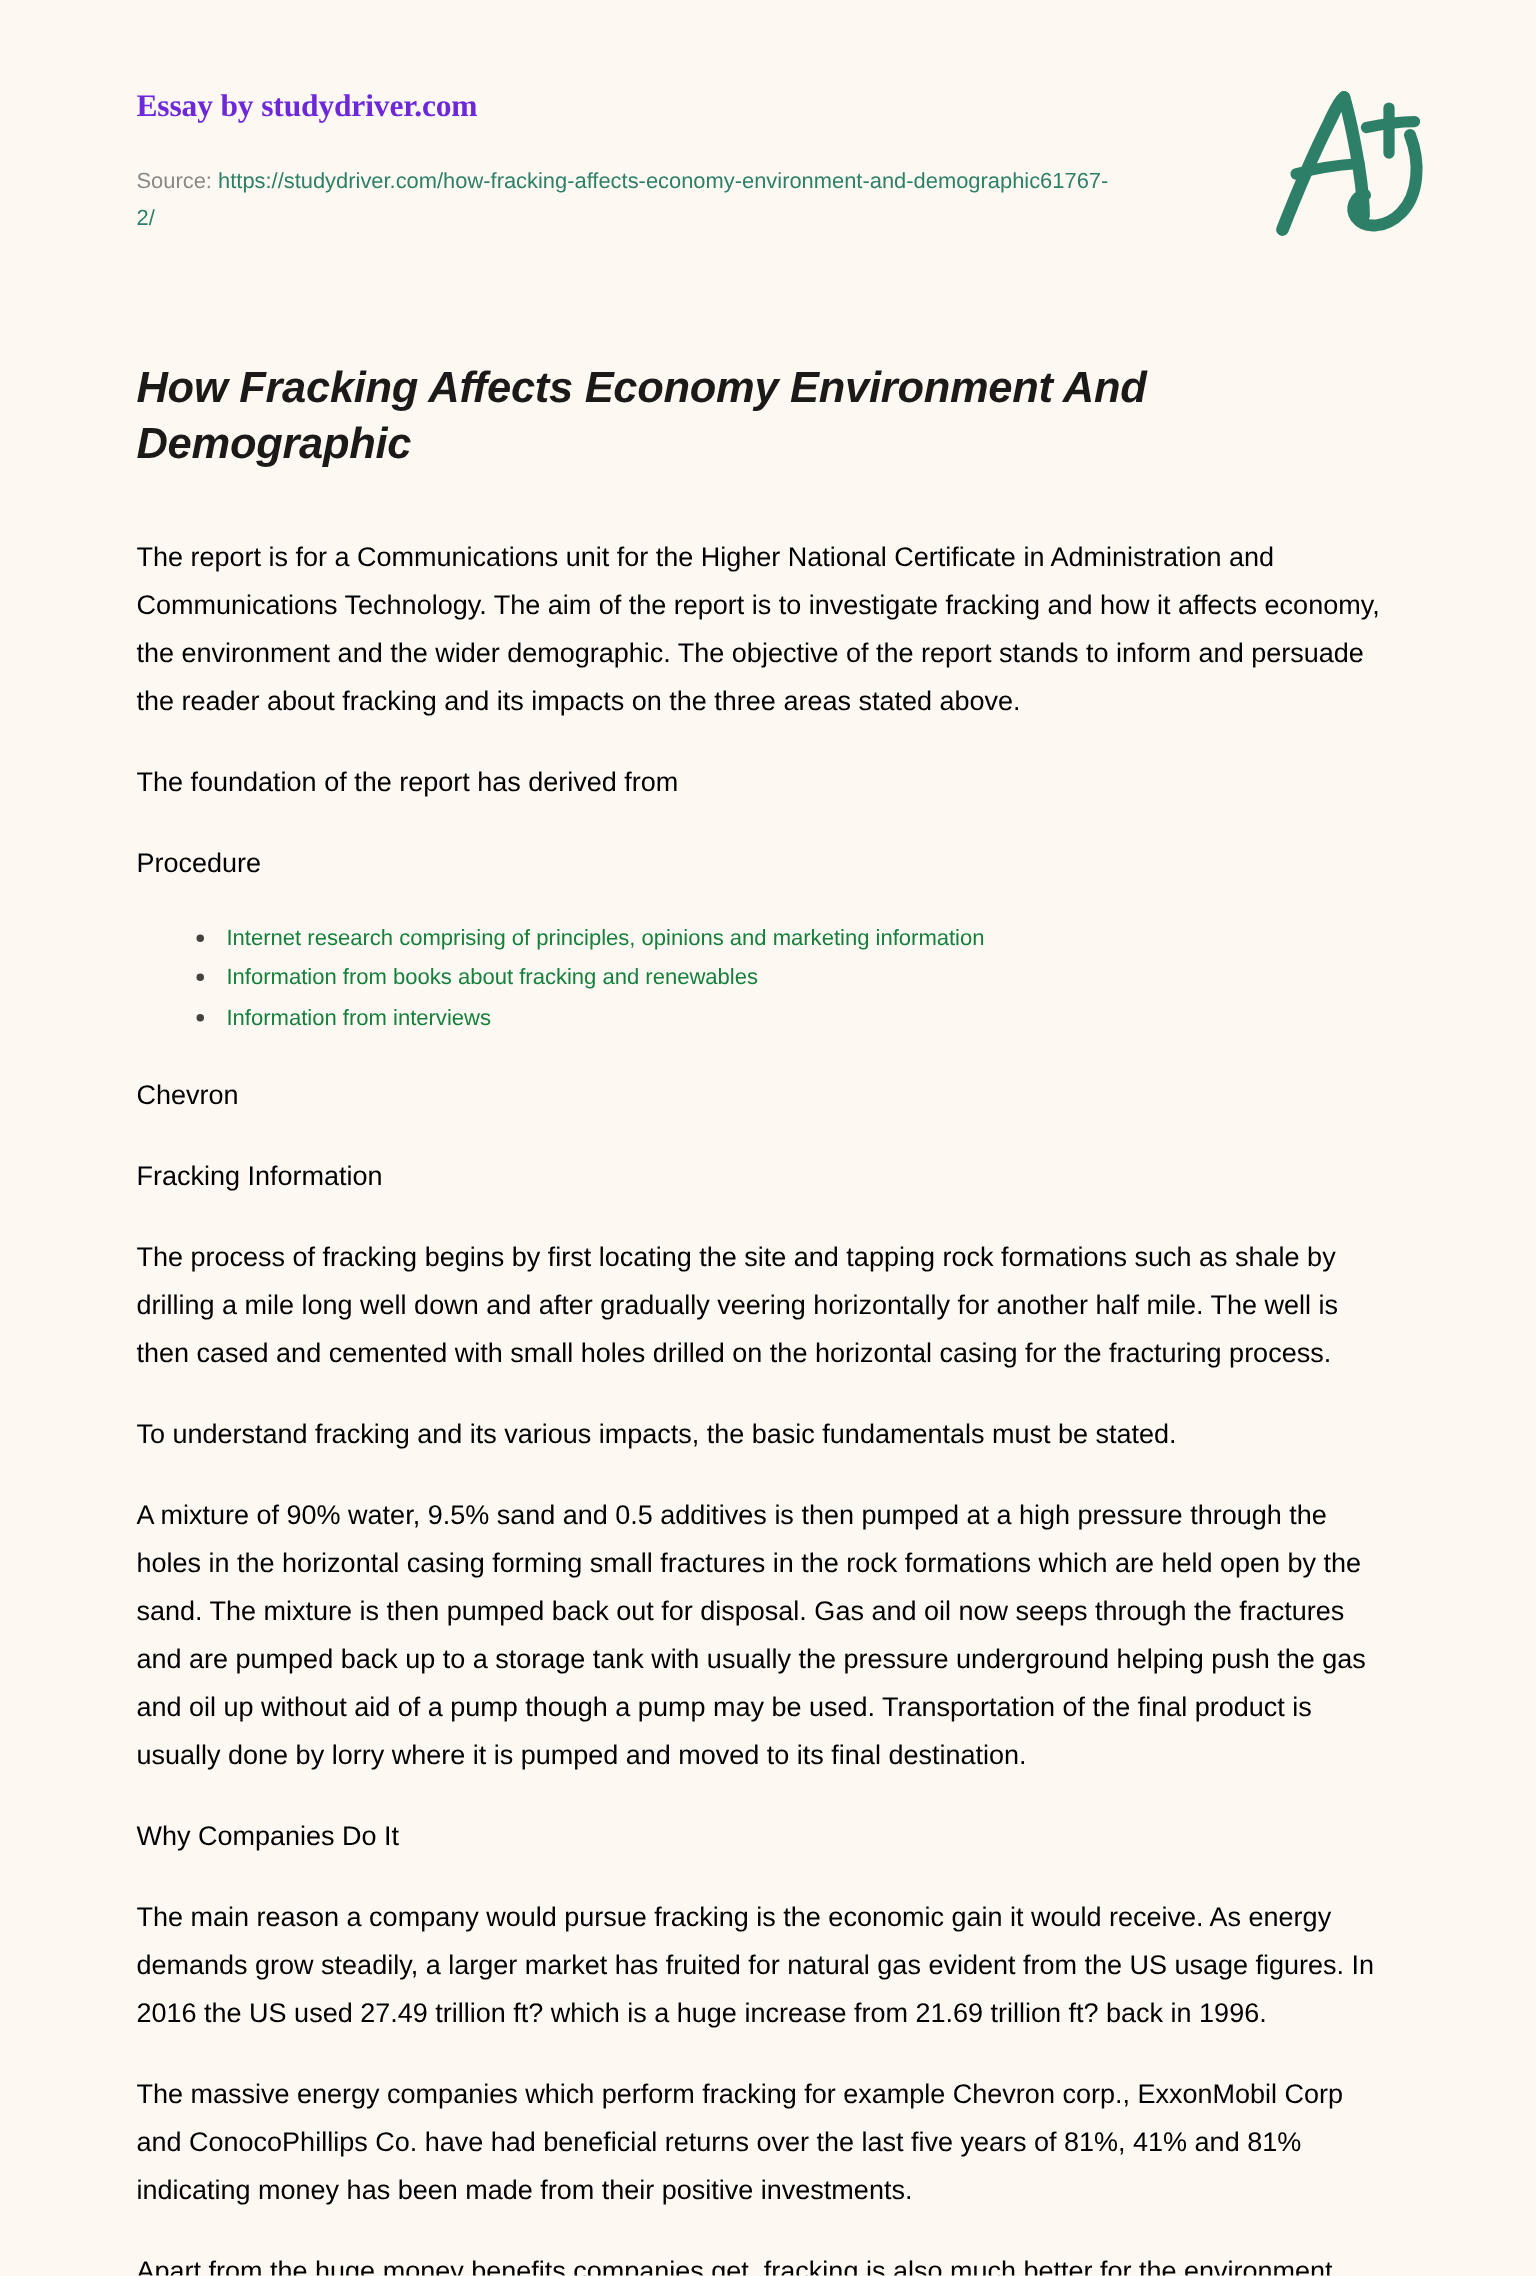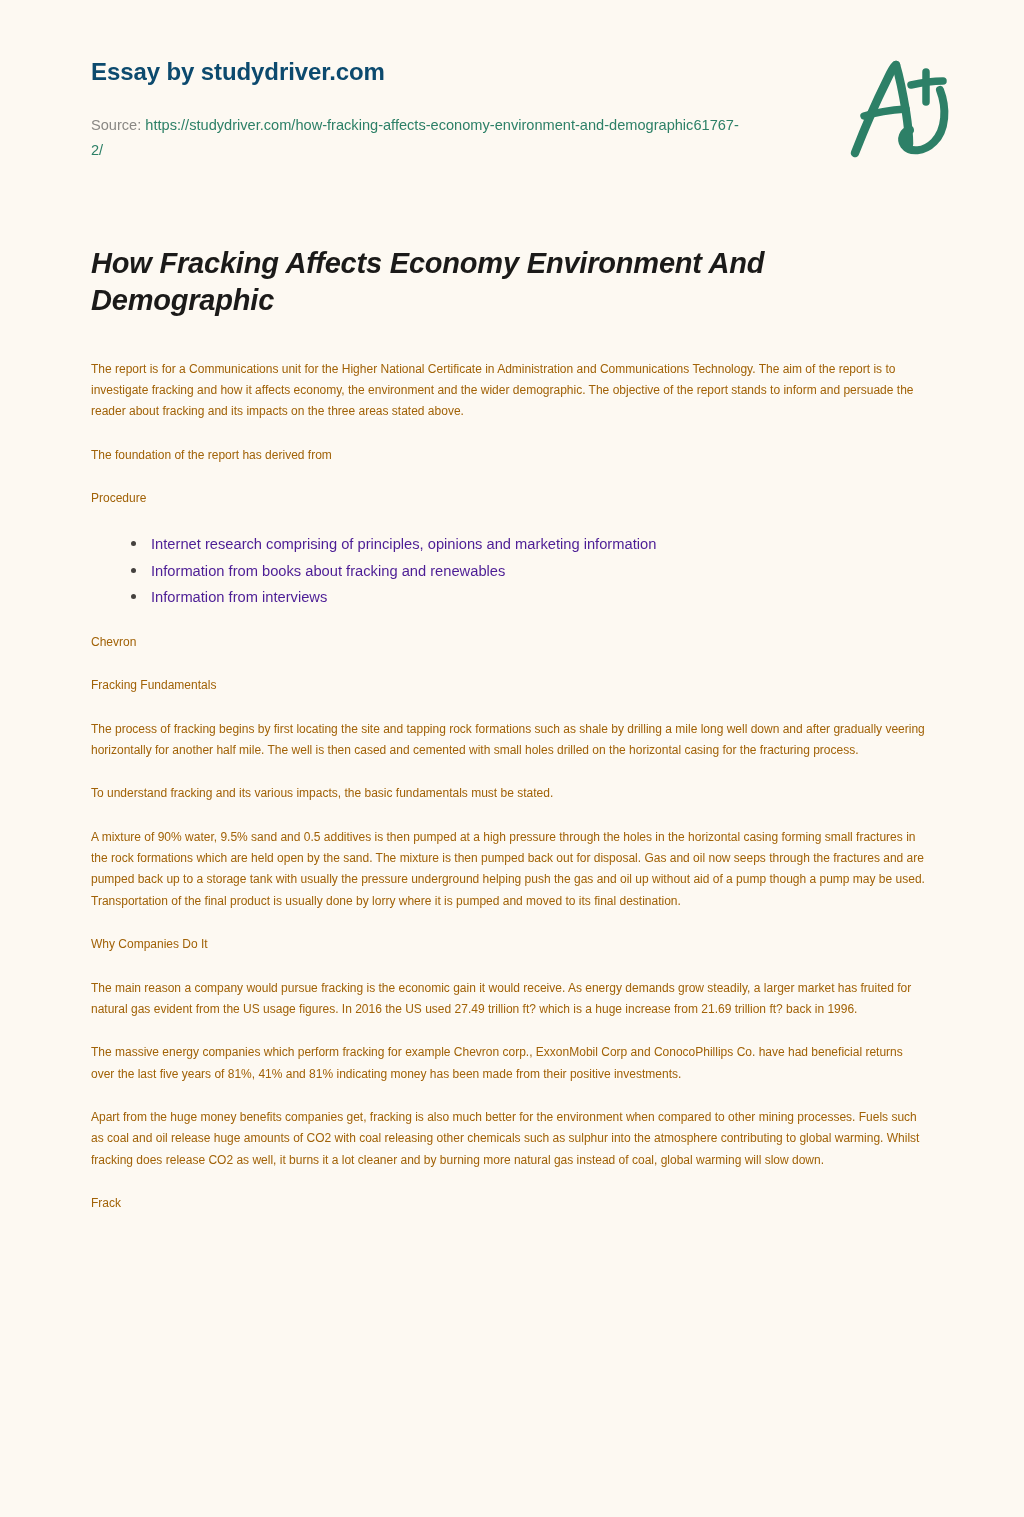--- a/index.html
+++ b/index.html
@@ -24,26 +24,27 @@
   }
 
   
   .header {
     position: relative;
     padding: 58px 64px 0 91px;
     box-sizing: border-box;
   }
 
   .brand-line {
-    font-size: 24px;
+    font-size: 21px;
     font-weight: bold;
-    color: #0c4a6e;
+    color: #6d28d9;
     letter-spacing: -0.1px;
     line-height: 1.2;
     margin: 0 0 26px 0;
+    font-family: Liberation Serif, serif;
   }
 
   .source-line {
     font-size: 14.6px;
     line-height: 1.72;
     margin: 0;
     max-width: 660px;
     word-break: break-word;
   }
   .source-label {
@@ -78,38 +79,38 @@
     margin: 82px 0 0 0;
     max-width: 770px;
     font-style: italic;
   }
 
   .body-copy {
     margin-top: 40px;
   }
 
   .para {
-    font-size: 12px;
+    font-size: 18px;
     line-height: 1.78;
-    color: #a16207;
+    color: #000000;
     margin: 0 16px 22px 0;
     max-width: 848px;
   }
 
   ul.bullets {
     margin: 0 0 22px 0;
     padding: 0 0 0 38px;
     list-style: none;
     max-width: 848px;
   }
   ul.bullets li {
     position: relative;
     font-size: 14.7px;
     line-height: 1.78;
-    color: #4c1d95;
+    color: #15803d;
     padding-left: 22px;
     margin: 0;
   }
   ul.bullets li::before {
     content: "";
     position: absolute;
     left: 2px;
     top: 10px;
     width: 5px;
     height: 5px;
@@ -156,21 +157,21 @@
     <div class="body-copy" id="blocks">
         <p class="para">The report is for a Communications unit for the Higher National Certificate in Administration and Communications Technology. The aim of the report is to investigate fracking and how it affects economy, the environment and the wider demographic. The objective of the report stands to inform and persuade the reader about fracking and its impacts on the three areas stated above.</p>
         <p class="para">The foundation of the report has derived from</p>
         <p class="para">Procedure</p>
         <ul class="bullets">
           <li>Internet research comprising of principles, opinions and marketing information</li>
           <li>Information from books about fracking and renewables</li>
           <li>Information from interviews</li>
         </ul>
         <p class="para">Chevron</p>
-        <p class="para">Fracking Fundamentals</p>
+        <p class="para">Fracking Information</p>
         <p class="para">The process of fracking begins by first locating the site and tapping rock formations such as shale by drilling a mile long well down and after gradually veering horizontally for another half mile. The well is then cased and cemented with small holes drilled on the horizontal casing for the fracturing process.</p>
         <p class="para">To understand fracking and its various impacts, the basic fundamentals must be stated.</p>
         <p class="para">A mixture of 90% water, 9.5% sand and 0.5 additives is then pumped at a high pressure through the holes in the horizontal casing forming small fractures in the rock formations which are held open by the sand. The mixture is then pumped back out for disposal. Gas and oil now seeps through the fractures and are pumped back up to a storage tank with usually the pressure underground helping push the gas and oil up without aid of a pump though a pump may be used. Transportation of the final product is usually done by lorry where it is pumped and moved to its final destination.</p>
         <p class="para">Why Companies Do It</p>
         <p class="para">The main reason a company would pursue fracking is the economic gain it would receive. As energy demands grow steadily, a larger market has fruited for natural gas evident from the US usage figures. In 2016 the US used 27.49 trillion ft? which is a huge increase from 21.69 trillion ft? back in 1996.</p>
         <p class="para">The massive energy companies which perform fracking for example Chevron corp., ExxonMobil Corp and ConocoPhillips Co. have had beneficial returns over the last  five years of 81%, 41% and 81% indicating money has been made from their positive investments.</p>
         <p class="para">Apart from the huge money benefits companies get, fracking is also much better for the environment when compared to other mining processes. Fuels such as coal and oil release huge amounts of CO2 with coal releasing other chemicals such as sulphur into the atmosphere contributing to global warming. Whilst fracking does release CO2 as well, it burns it a lot cleaner and by burning more natural gas instead of coal, global warming will slow down.</p>
         <p class="para">Frack</p>
       </div>
   </div>

